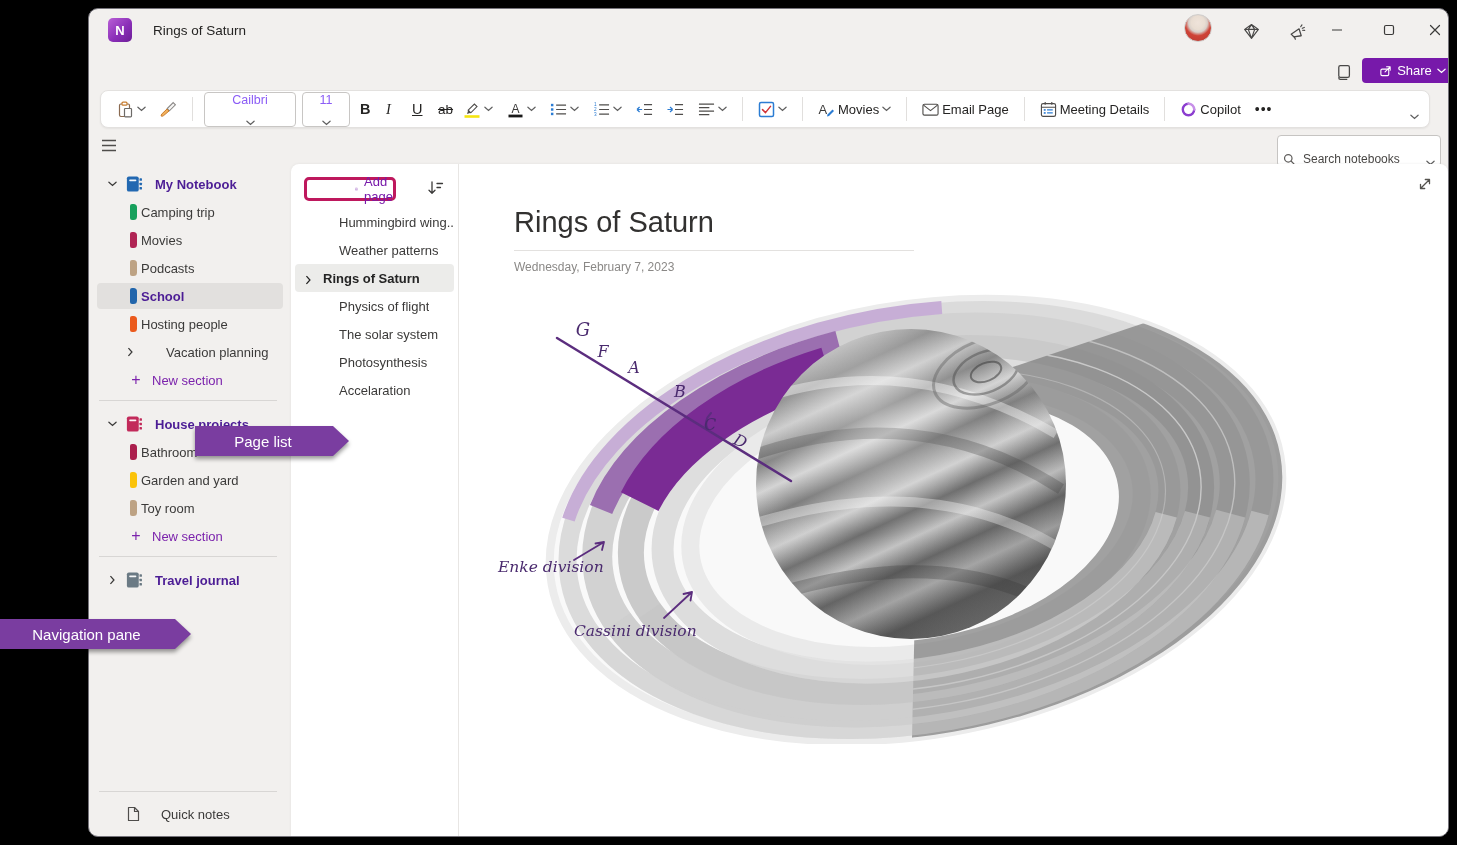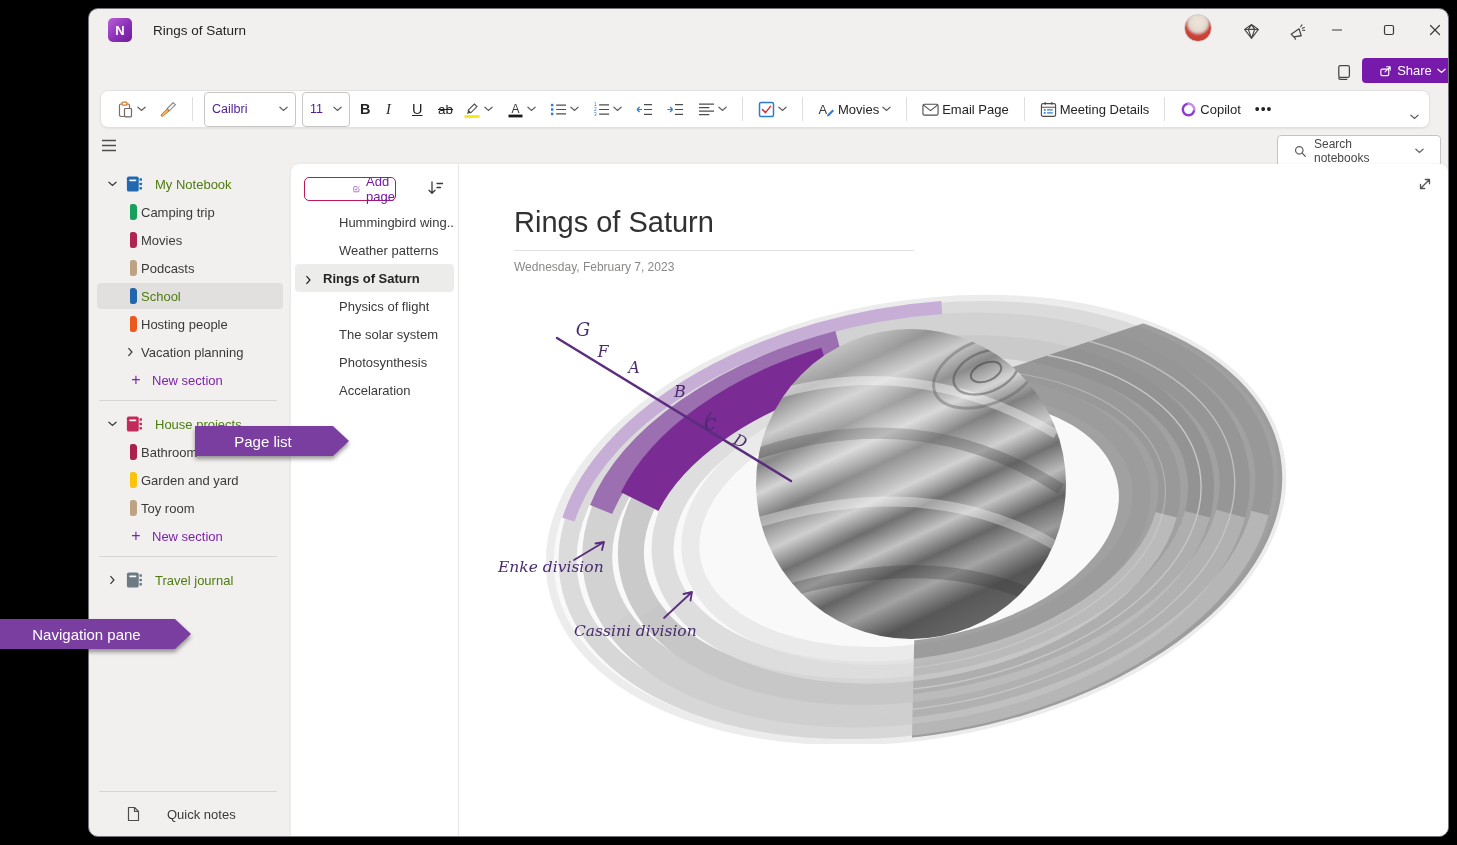--- a/index.html
+++ b/index.html
@@ -37,55 +37,55 @@
   .share-btn { position:absolute; left:1273px; top:1px; width:101px; height:25px; background:#7719aa; border-radius:4px;
     color:#fff; font-size:13px; display:flex; align-items:center; justify-content:center; gap:5px; }
 
   
   .ribbon { position:absolute; left:11px; top:81px; width:1330px; height:38px; background:#fff;
     border:1px solid #e3e1df; border-radius:8px; box-shadow:0 1px 2px rgba(0,0,0,.06);
     display:flex; align-items:center; padding:0 12px; gap:6px; }
   .rb { display:flex; align-items:center; gap:3px; padding:3px 4px; border-radius:4px; color:#252423; font-size:13px; }
   .rdiv { width:1px; height:24px; background:#e1dfdd; margin:0 5px; flex:none; }
   .selbox { display:flex; align-items:center; justify-content:space-between; border:1px solid #c8c6c4;
-    border-radius:4px; height:35px; padding:0 7px; background:#fff; font-size:12.5px; color:#4c1d95; }
+    border-radius:4px; height:35px; padding:0 7px; background:#fff; font-size:12.5px; color:#8b5cf6;flex-direction:column; }
   .fmt { font-size:14.5px; width:20px; text-align:center; color:#252423; }
   .chev { width:9px; height:6px; flex:none; }
   .chev path { fill:none; stroke:#616161; stroke-width:1.4; stroke-linecap:round; }
   .ribbon-collapse { position:absolute; right:10px; bottom:3px; }
   svg.i16 { width:17px; height:17px; display:block; }
   .ellipsis { font-size:14px; letter-spacing:1px; color:#252423; padding:0 4px; }
 
   
   .hamburger { position:absolute; left:12px; top:129px; width:18px; height:16px; }
   .nb-search { position:absolute; right:7px; top:126px; width:164px; height:32px; background:#fff;
-    border:1px solid #c6c4c2; border-radius:4px; display:flex; align-items:center; gap:7px; padding:0 16px; }
+    border:1px solid #c6c4c2; border-radius:4px; display:flex; align-items:flex-end; gap:7px; padding:0 5px; }
   .nb-search .ph { flex:1; font-size:12px; color:#484644; }
 
   
   .navpane { position:absolute; left:0; top:152px; width:202px; bottom:0; }
   .nav-row { position:absolute; left:8px; right:8px; height:26px; display:flex; align-items:center; border-radius:4px; }
   .nav-row .chevslot { width:22px; display:flex; justify-content:center; flex:none; margin-left:4px;}
   .nav-label { font-size:13px; color:#3b3a39; margin-left:12px; white-space:nowrap; }
-  .nav-label.bold { font-weight:normal; color:#4d7c0f; }
+  .nav-label.bold { font-weight:bold; color:#4c1d95; }
   .pill { width:7px; height:16px; border-radius:2px 3.5px 3.5px 2px; margin-left:33px; flex:none; }
   .secrow .nav-label { margin-left:4px; }
   .nav-row.selected { background:#e2e0de; }
   .nbicon { width:18px; height:18px; flex:none; margin-left:24px; }
   .newsec { color:#7b22ac; }
   .newsec .plus { margin-left:33px; font-size:16px; color:#7b22ac; width:12px; text-align:center; }
   .newsec .nav-label { color:#7b22ac; margin-left:10px; }
   .navdiv { position:absolute; left:10px; right:14px; height:1px; background:#d8d6d4; }
   .quick { position:absolute; left:8px; right:8px; bottom:8px; height:28px; display:flex; align-items:center; }
 
   
   .mainpanel { position:absolute; left:202px; top:155px; right:0; bottom:0; background:#fff;
     border-radius:8px 8px 0 0; box-shadow:0 0 3px rgba(0,0,0,.07); }
   .pagelist { position:absolute; left:0; top:0; bottom:0; width:168px; border-right:1px solid #e8e6e4; }
-  .addpage { position:absolute; left:13px; top:13px; width:92px; height:24px; border:1px solid #be185d;
+  .addpage { position:absolute; left:13px; top:13px; width:92px; height:24px; border:3px solid #be185d;
     border-radius:5px; background:#fff; display:flex; align-items:center; justify-content:center; gap:6px;
     color:#7719aa; font-size:13px;padding-left:48px; }
   .sortbtn { position:absolute; right:12px; top:15px; width:20px; height:20px; }
   .page-row { position:absolute; left:4px; right:4px; height:28px; display:flex; align-items:center; border-radius:4px; }
   .page-row .txt { font-size:13px; color:#3b3a39; margin-left:44px; white-space:nowrap; overflow:hidden; }
   .page-row.selected { background:#ececea; }
   .page-row.selected .txt { font-weight:bold; color:#242424; margin-left:10px; }
   .page-row .pchev { margin-left:9px; }
 
   
@@ -366,21 +366,21 @@
     <div class="nav-row secrow" style="top:150px">
       <span class="pill" style="background: rgb(235, 90, 29);"></span>
       <span class="nav-label">Hosting people</span>
     </div>
     <div class="nav-row" style="top:178px">
       <span class="chevslot" style="margin-left:26px;width:14px">
         <svg class="chev" style="transform:rotate(-90deg)" viewBox="0 0 10 6">
             <path d="M1 1 L5 4.6 L9 1" style="stroke:#3b3a39"></path>
           </svg>
       </span>
-      <span class="nav-label" style="margin-left:4px">Vacation planning</span>
+      <span class="nav-label" style="margin-left:29px">Vacation planning</span>
     </div>
     <div class="nav-row newsec" style="top:206px">
       <span class="plus">+</span>
       <span class="nav-label">New section</span>
     </div>
     <div class="navdiv" style="top:239px"></div>
 
     <div class="nav-row" style="top:250px">
       <span class="chevslot">
           <svg class="chev" viewBox="0 0 10 6">
@@ -429,21 +429,21 @@
       </svg>
       <span class="nav-label bold">Travel journal</span>
     </div>
 
     <div class="navdiv" style="bottom:44px"></div>
     <div class="quick">
       <svg style="width:16px;height:16px;margin-left:28px" viewBox="0 0 16 16">
         <path d="M3.5 1.5 H9.5 L13.5 5.5 V14.5 H3.5 Z" fill="none" stroke="#4f4d4b" stroke-width="1.2" stroke-linejoin="round"></path>
         <path d="M9.5 1.5 V5.5 H13.5" fill="none" stroke="#4f4d4b" stroke-width="1.2" stroke-linejoin="round"></path>
       </svg>
-      <span class="nav-label" style="margin-left:26px">Quick notes</span>
+      <span class="nav-label" style="margin-left:20px">Quick notes</span>
     </div>
   </div>
 
   <div class="mainpanel">
 
     <div class="pagelist">
       <div class="addpage">
         <svg style="width:14px;height:14px" viewBox="0 0 16 16">
           <path d="M8.5 2.5 H3.5 A1.8 1.8 0 0 0 1.7 4.3 V12.5 A1.8 1.8 0 0 0 3.5 14.3 H11.7 A1.8 1.8 0 0 0 13.5 12.5 V7.5" fill="none" stroke="#7719aa" stroke-width="1.3" stroke-linecap="round"></path>
           <path d="M6.5 9.5 L13.4 2.6 M6.2 9.8 L6 10.2 L6.5 10 Z" fill="none" stroke="#7719aa" stroke-width="1.3" stroke-linecap="round"></path>

